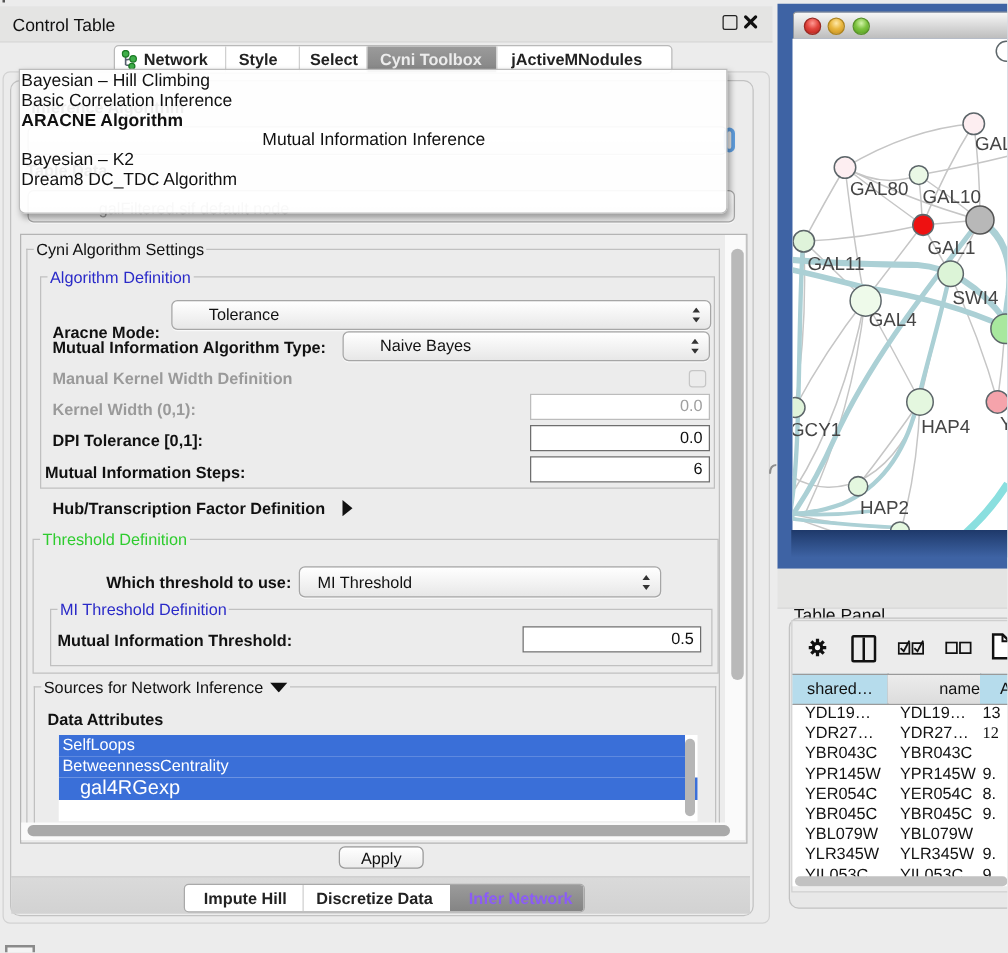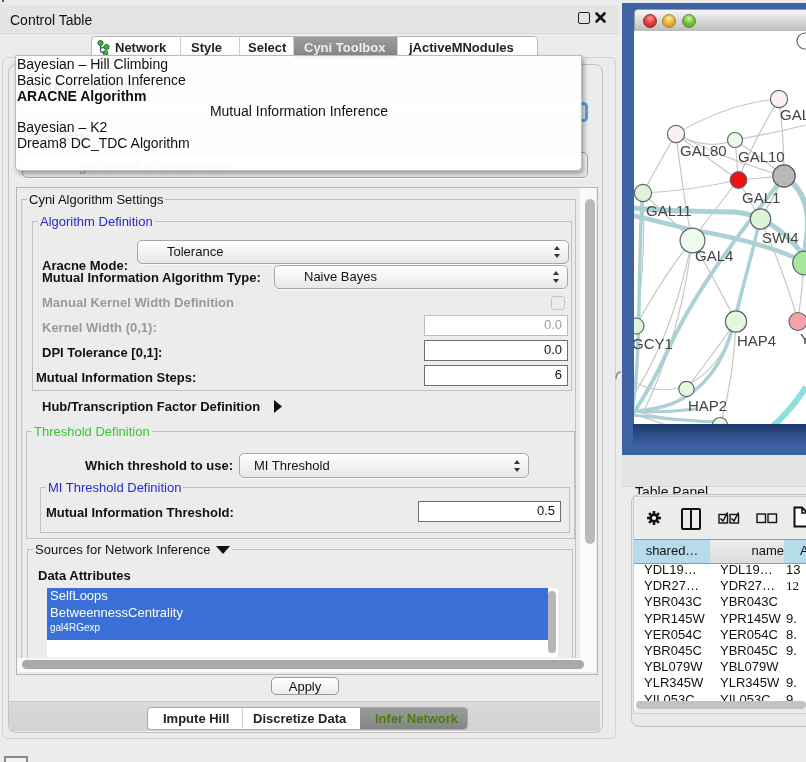--- a/index.html
+++ b/index.html
@@ -127,33 +127,33 @@
 
   <div class="abs" style="left:27px;top:549px;width:544px;height:108px;border:1px solid #c0c0c0;border-bottom:none;"></div>
   <div class="abs grouptitle" style="left:33px;top:542px;color:#111;">Sources for Network Inference <svg style="margin-left:2px" width="14" height="8" viewBox="0 0 14 8">
         <path d="M0 0 L14 0 L7 8 Z" fill="#111"></path>
       </svg></div>
   <div class="abs blab" style="left:38px;top:568px;">Data Attributes</div>
 
   <div class="abs" style="left:47px;top:588px;width:511px;height:69px;background:#fff;overflow:hidden;">
     <div style="background:#3a6fd8;color:#fff;font-size:13px;height:17.2px;padding-left:3px;width:498px;">SelfLoops</div>
     <div style="background:#3a6fd8;color:#fff;font-size:13px;height:17.2px;padding-left:3px;width:498px;">BetweennessCentrality</div>
-    <div style="background:#3a6fd8;color:#fff;font-size:10px;height:17.2px;padding-left:3px;width:498px;">gal4RGexp</div>
+    <div style="background:#3a6fd8;color:#fff;font-size:16px;height:17.2px;padding-left:17px;width:498px;">gal4RGexp</div>
     <div class="abs" style="left:501px;top:3px;width:8px;height:62px;background:#b6b6b6;border-radius:4px;"></div>
   </div>
 
   <div class="abs" style="left:271px;top:677px;width:66px;height:15px;background:linear-gradient(#ffffff,#ececec);border:1px solid #9a9a9a;border-radius:5px;text-align:center;font-size:13px;color:#111;padding-top:1px;">Apply</div>
 
   <div class="abs" style="left:9px;top:701px;width:591px;height:29px;background:linear-gradient(#dadada,#d2d2d2);border-top:1px solid #c6c6c6;"></div>
   <div class="abs" style="left:147px;top:707px;width:319px;height:21px;background:#fff;border:1px solid #a9a9a9;border-radius:4px;overflow:hidden;">
     <div class="abs" style="left:94px;top:0;width:1px;height:21px;background:#cfcfcf;"></div>
     <div class="abs" style="left:212px;top:0;width:107px;height:21px;background:linear-gradient(#9b9b9b,#848484);"></div>
     <div class="abs" style="left:15px;top:3px;font-size:13px;font-weight:600;color:#222;">Impute Hill</div>
     <div class="abs" style="left:105px;top:3px;font-size:13px;font-weight:600;color:#222;">Discretize Data</div>
-    <div class="abs" style="left:227px;top:3px;font-size:13px;font-weight:600;color:#4d7c0f;">Infer Network</div>
+    <div class="abs" style="left:227px;top:3px;font-size:13px;font-weight:600;color:#8b5cf6;">Infer Network</div>
   </div>
 
   <svg class="abs" style="left:615px;top:370px;" width="8" height="10" viewBox="0 0 8 10">
     <path d="M1 9 Q1 2 6 2" stroke="#8f8f8f" stroke-width="1.6" fill="none"></path>
   </svg>
 
   <div class="abs" style="left:4px;top:756px;width:20px;height:10px;background:#f4f4f4;border:2px solid #8a8a8a;"></div>
 
   <div class="abs" style="left:15px;top:55px;width:565px;height:114px;background:rgba(255,255,255,0.93);border:1px solid #bcbcbc;border-radius:0 0 5px 5px;box-shadow:2px 3px 5px rgba(0,0,0,.35);z-index:50;">
     <div style="font-size:14px;color:#111;padding-left:1px;margin-top:1px;line-height:15.8px;">Bayesian – Hill Climbing</div>

